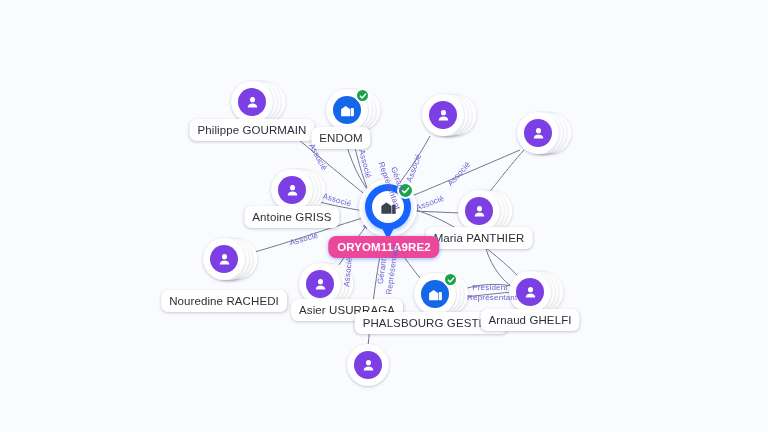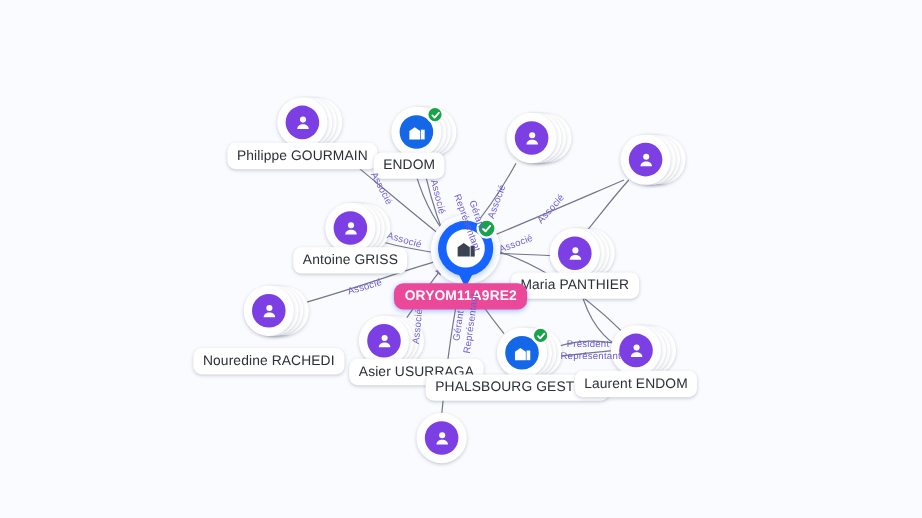--- a/index.html
+++ b/index.html
@@ -342,21 +342,21 @@
     </div>
     <div class="avatar">
       <span class="disc">
         <svg width="17" height="17" viewBox="0 0 24 24" fill="#ffffff">
             <circle cx="12" cy="8" r="3.6"></circle>
             <path d="M5.2 19c0-3.6 3.1-5.6 6.8-5.6S18.8 15.4 18.8 19z"></path>
           </svg>
       </span>
     </div>
   </div>
-  <div class="chip" style="left:530px;top:309px;">Laurent ENDOM</div>
+  <div class="chip" style="left:530px;top:309px;">Arnaud GHELFI</div>
 
   <div class="node" style="left:368px;top:365px;">
     <div class="avatar">
       <span class="disc">
         <svg width="17" height="17" viewBox="0 0 24 24" fill="#ffffff">
             <circle cx="12" cy="8" r="3.6"></circle>
             <path d="M5.2 19c0-3.6 3.1-5.6 6.8-5.6S18.8 15.4 18.8 19z"></path>
           </svg>
       </span>
     </div>

